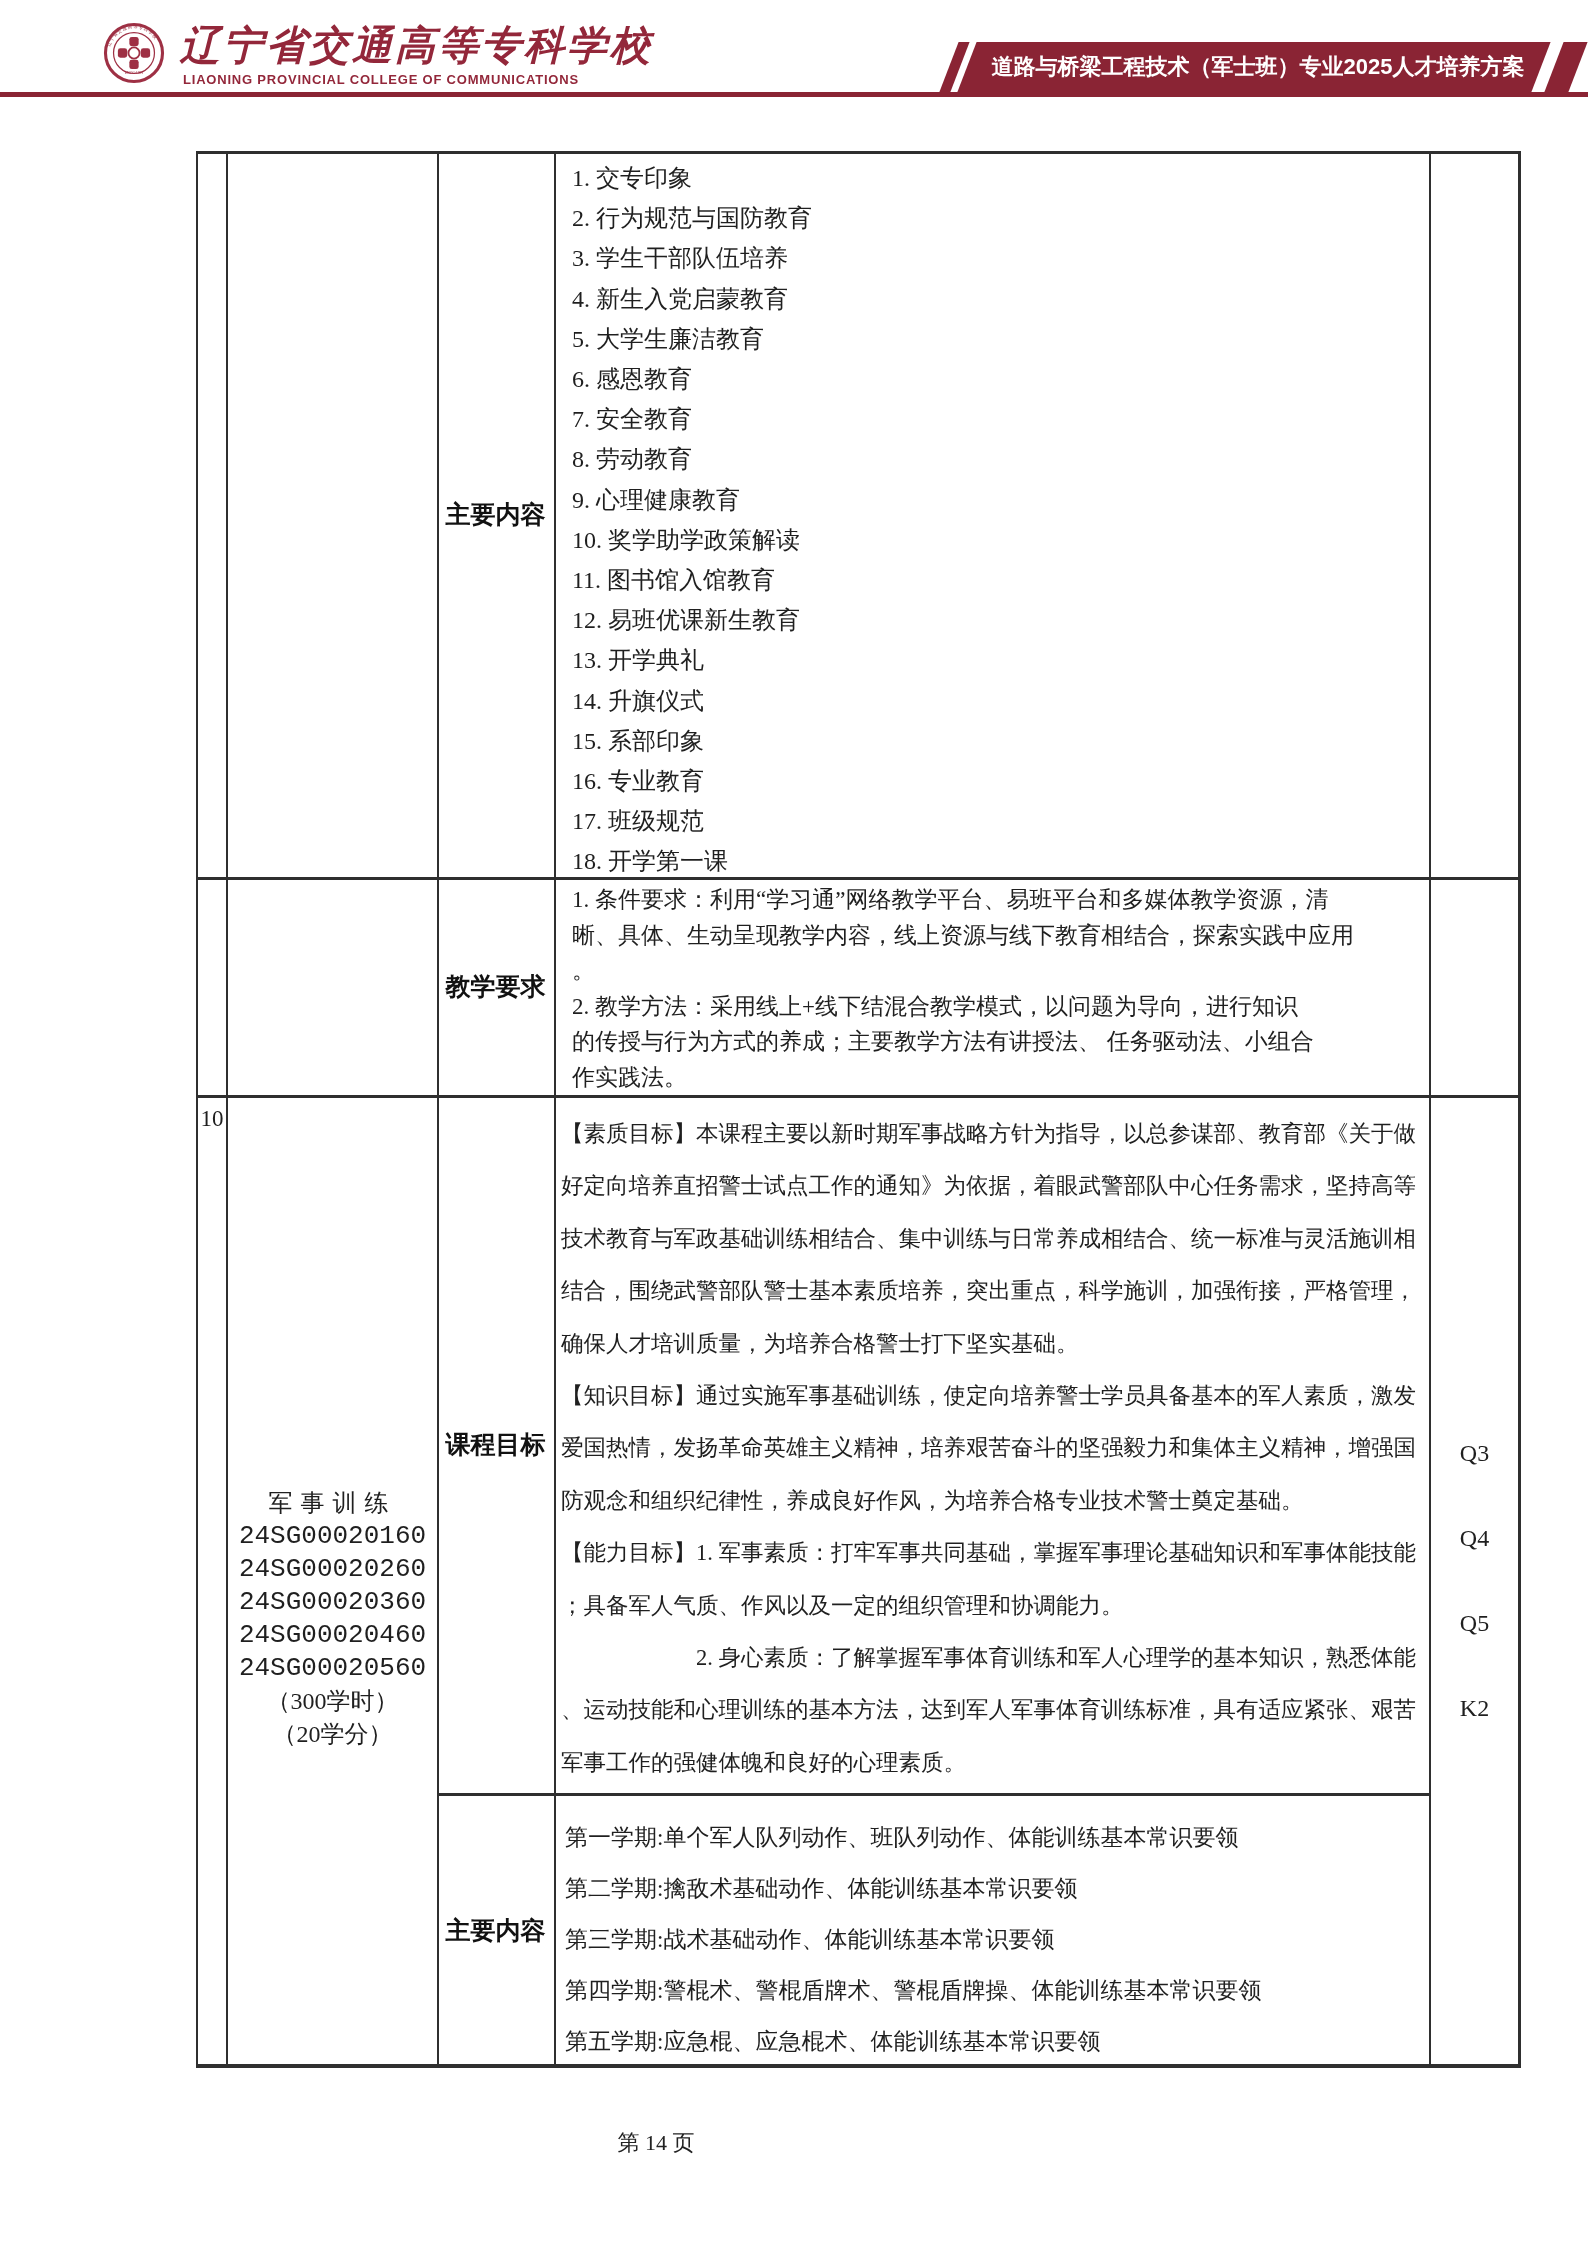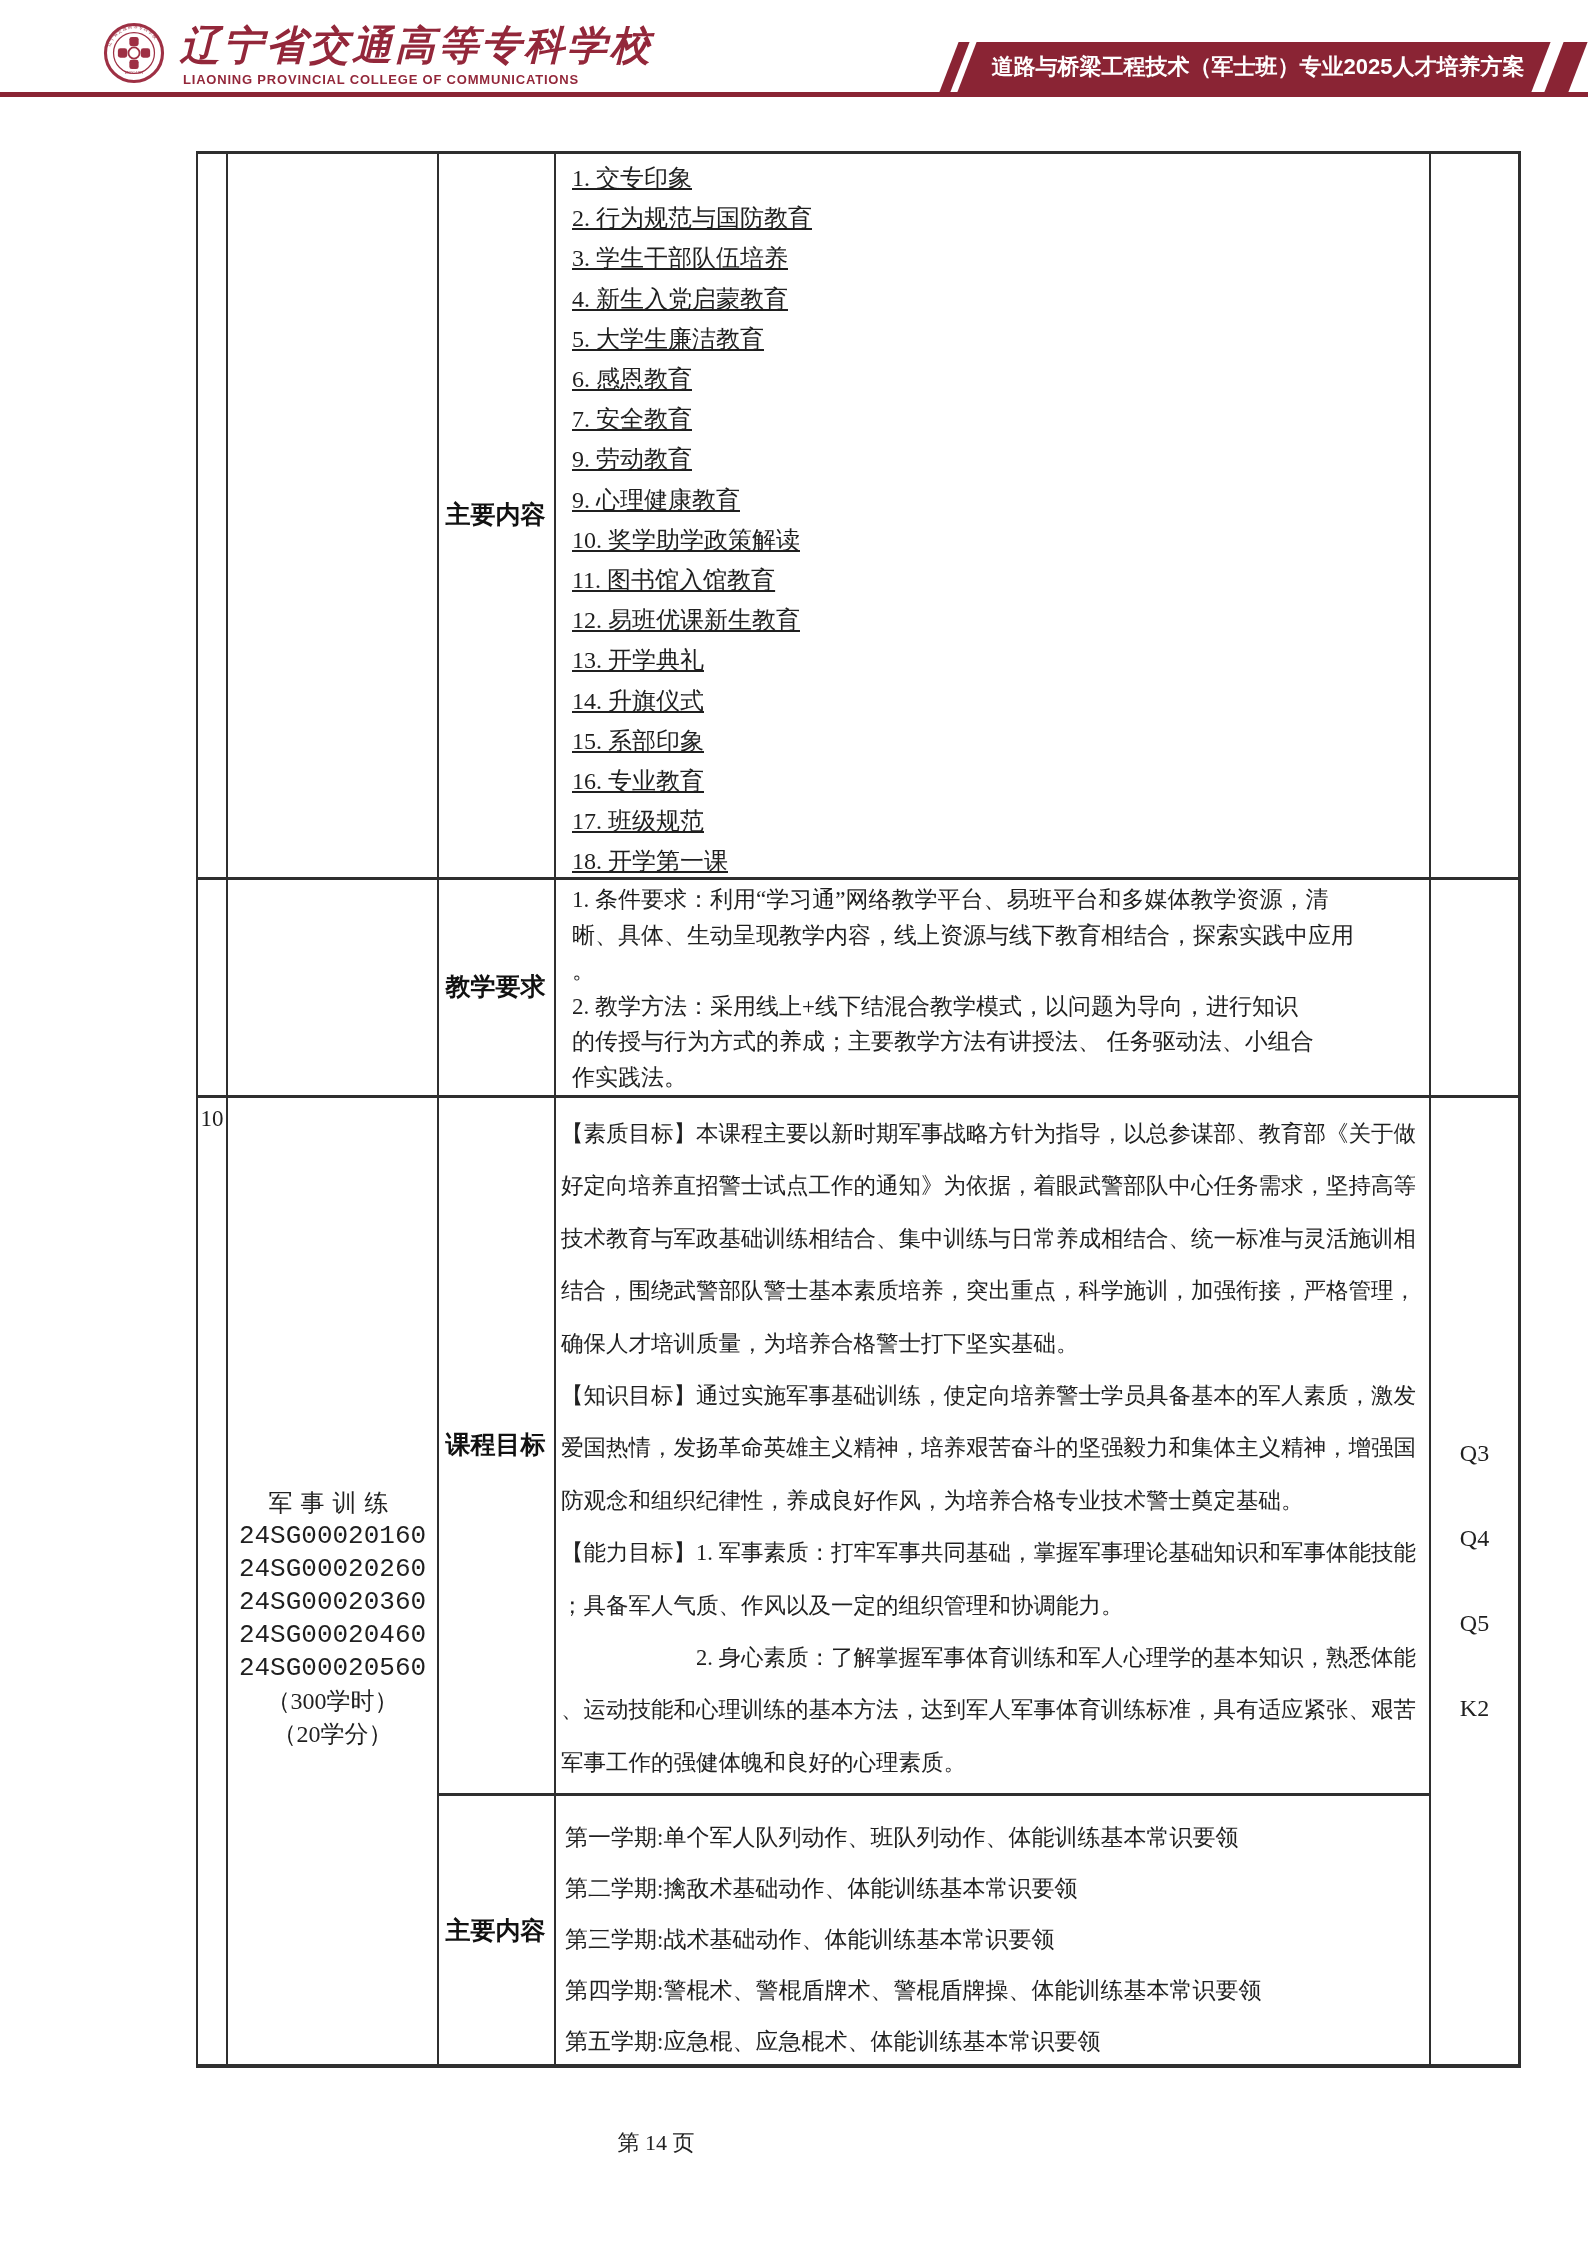--- a/index.html
+++ b/index.html
@@ -90,29 +90,29 @@
   <div class="hl" style="left:196px;top:877px;width:1325px;"></div>
   <div class="hl" style="left:196px;top:1095px;width:1325px;"></div>
   <div class="hl" style="left:437px;top:1793px;width:994px;"></div>
   <div class="hl" style="left:196px;top:2064px;width:1325px;height:4px;"></div>
 
   <div class="cell lblcell" style="left:439px;top:154px;width:113px;height:720px;">
       <div class="line">主要</div>
       <div class="line">内容</div>
     </div>
 
-  <div class="cell itemlist" style="left:572px;top:158px;width:855px;height:716px;text-decoration:underline;">
+  <div class="cell itemlist" style="left:572px;top:158px;width:855px;height:716px;">
       <div class="line">1. 交专印象</div>
       <div class="line">2. 行为规范与国防教育</div>
       <div class="line">3. 学生干部队伍培养</div>
       <div class="line">4. 新生入党启蒙教育</div>
       <div class="line">5. 大学生廉洁教育</div>
       <div class="line">6. 感恩教育</div>
       <div class="line">7. 安全教育</div>
-      <div class="line">9. 劳动教育</div>
+      <div class="line">8. 劳动教育</div>
       <div class="line">9. 心理健康教育</div>
       <div class="line">10. 奖学助学政策解读</div>
       <div class="line">11. 图书馆入馆教育</div>
       <div class="line">12. 易班优课新生教育</div>
       <div class="line">13. 开学典礼</div>
       <div class="line">14. 升旗仪式</div>
       <div class="line">15. 系部印象</div>
       <div class="line">16. 专业教育</div>
       <div class="line">17. 班级规范</div>
       <div class="line">18. 开学第一课</div>

